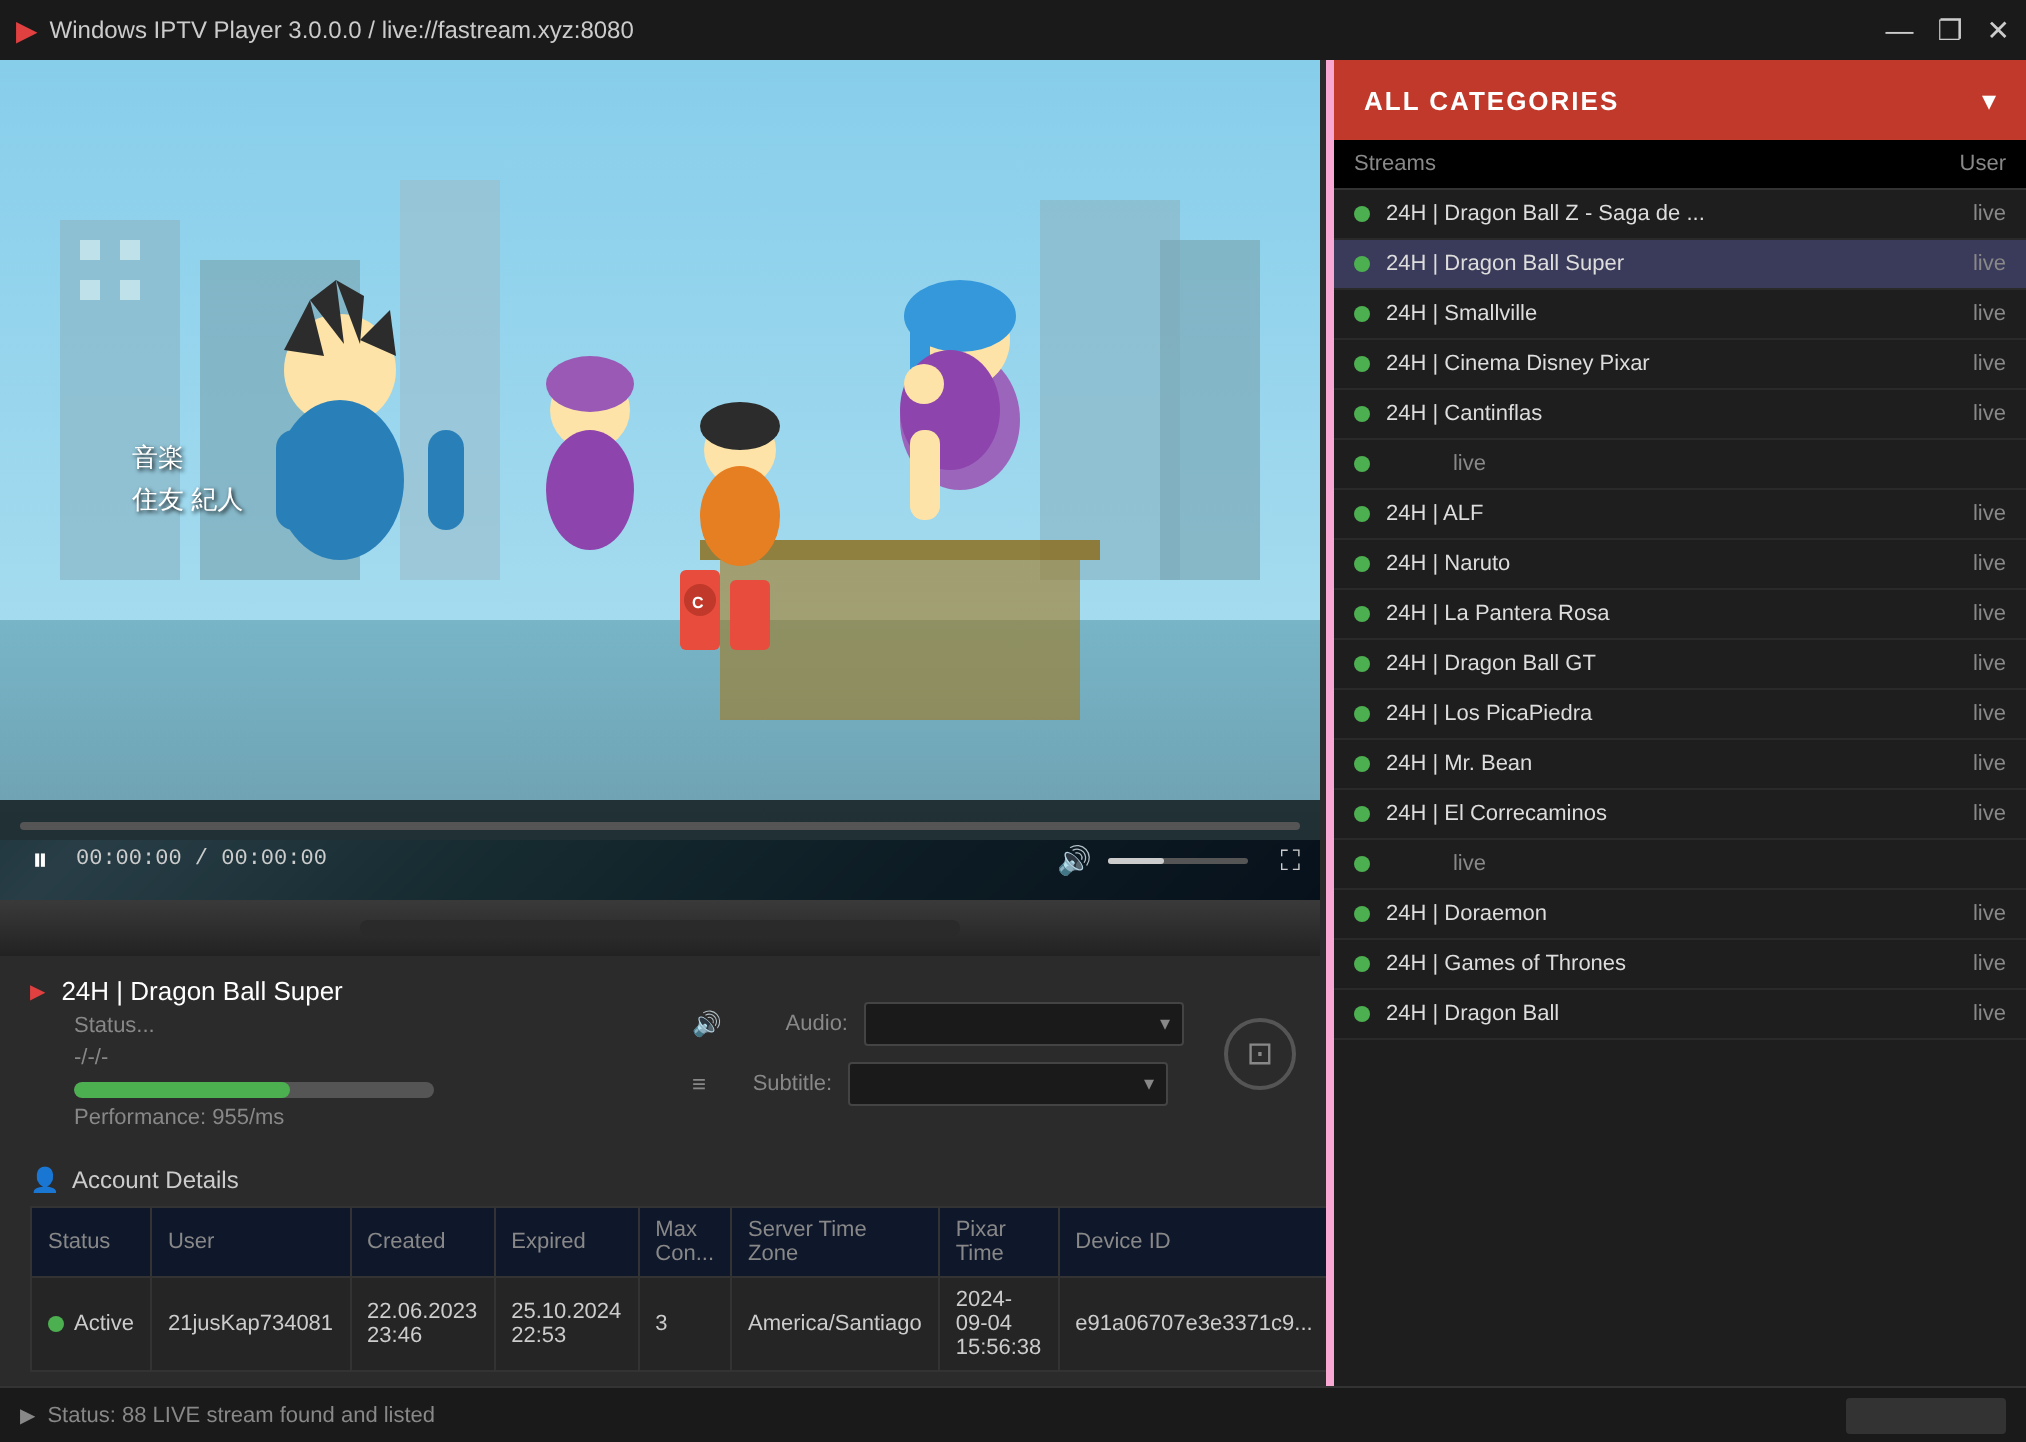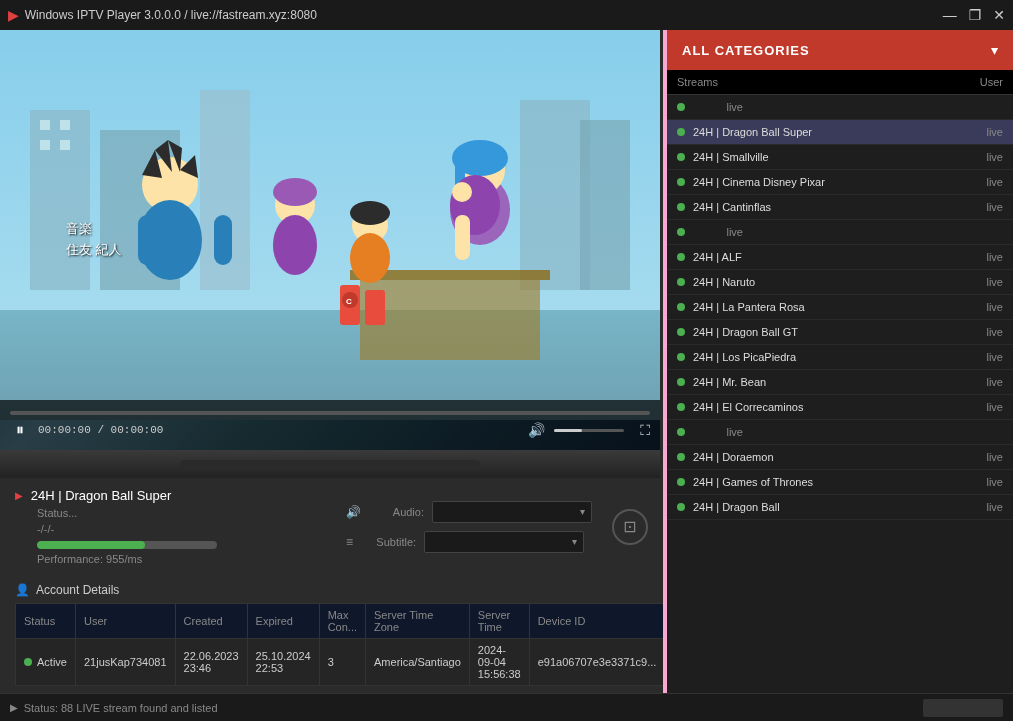--- a/index.html
+++ b/index.html
@@ -635,21 +635,21 @@
       </div>
       <table id="account-table">
         <thead>
           <tr>
             <th>Status</th>
             <th>User</th>
             <th>Created</th>
             <th>Expired</th>
             <th>Max Con...</th>
             <th>Server Time Zone</th>
-            <th>Server Time</th>
+            <th>Pixar Time</th>
             <th>Device ID</th>
           </tr>
         </thead>
         <tbody>
           <tr>
             <td>
               <div class="status-cell">
                 <div class="status-dot"></div>
                 <span>Active</span>
               </div>
@@ -673,20 +673,21 @@
       <span id="category-title">ALL CATEGORIES</span>
       <span id="category-arrow">▾</span>
     </div>
     <div id="streams-header">
       <span id="streams-col">Streams</span>
       <span id="type-col">User</span>
     </div>
     <div id="streams-list">
     <div class="stream-item">
           <div class="stream-dot"></div>
+          <span class="stream-name">24H | Dragon Ball Z - Saga de ...</span>
           <span class="stream-type">live</span>
         </div>
         <div class="stream-item active">
           <div class="stream-dot"></div>
           <span class="stream-name">24H | Dragon Ball Super</span>
           <span class="stream-type">live</span>
         </div>
         <div class="stream-item">
           <div class="stream-dot"></div>
           <span class="stream-name">24H | Smallville</span>

